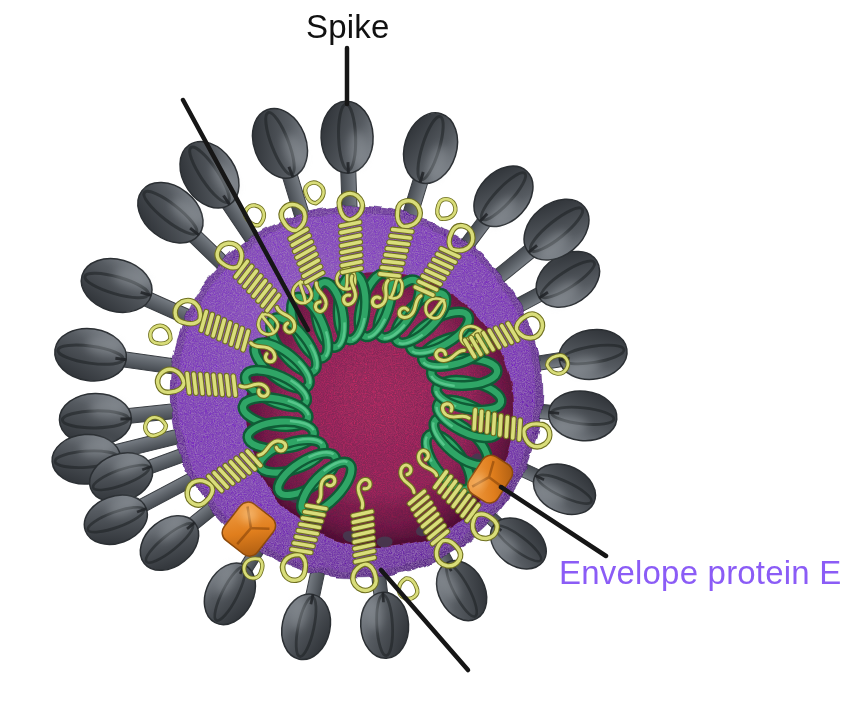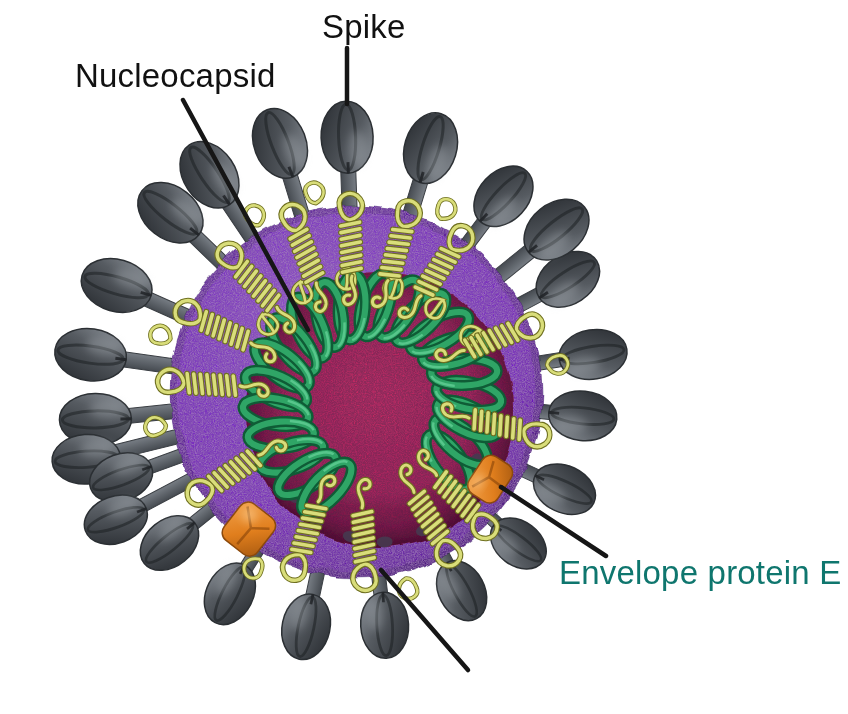--- a/index.html
+++ b/index.html
@@ -817,16 +817,15 @@
         </g>
       </g>
       <g>
         <line x1="347" y1="48" x2="347" y2="104" stroke="#161616" stroke-width="4.5" stroke-linecap="round"></line>
         <line x1="183" y1="100" x2="308" y2="330" stroke="#161616" stroke-width="4.5" stroke-linecap="round"></line>
         <line x1="501" y1="487" x2="606" y2="556" stroke="#161616" stroke-width="4.5" stroke-linecap="round"></line>
         <line x1="381" y1="570" x2="468" y2="670" stroke="#161616" stroke-width="4.5" stroke-linecap="round"></line>
       </g>
     </svg>
 
-  <div class="label" style="left: 322px; top: 8px; color: rgb(17, 17, 17);">Spike</div>
-  <div class="label" style="left: 75px; top: 57px; color: rgb(17, 17, 17);">Nucleocapsid</div>
-  <div class="label" style="left: 559px; top: 554px; color: #0f766e;">Envelope protein E</div>
+  <div class="label" style="left: 306px; top: 8px; color: rgb(17, 17, 17);">Spike</div>
+  <div class="label" style="left: 559px; top: 554px; color: #8b5cf6;">Envelope protein E</div>
 </div>
 
 </body></html>

